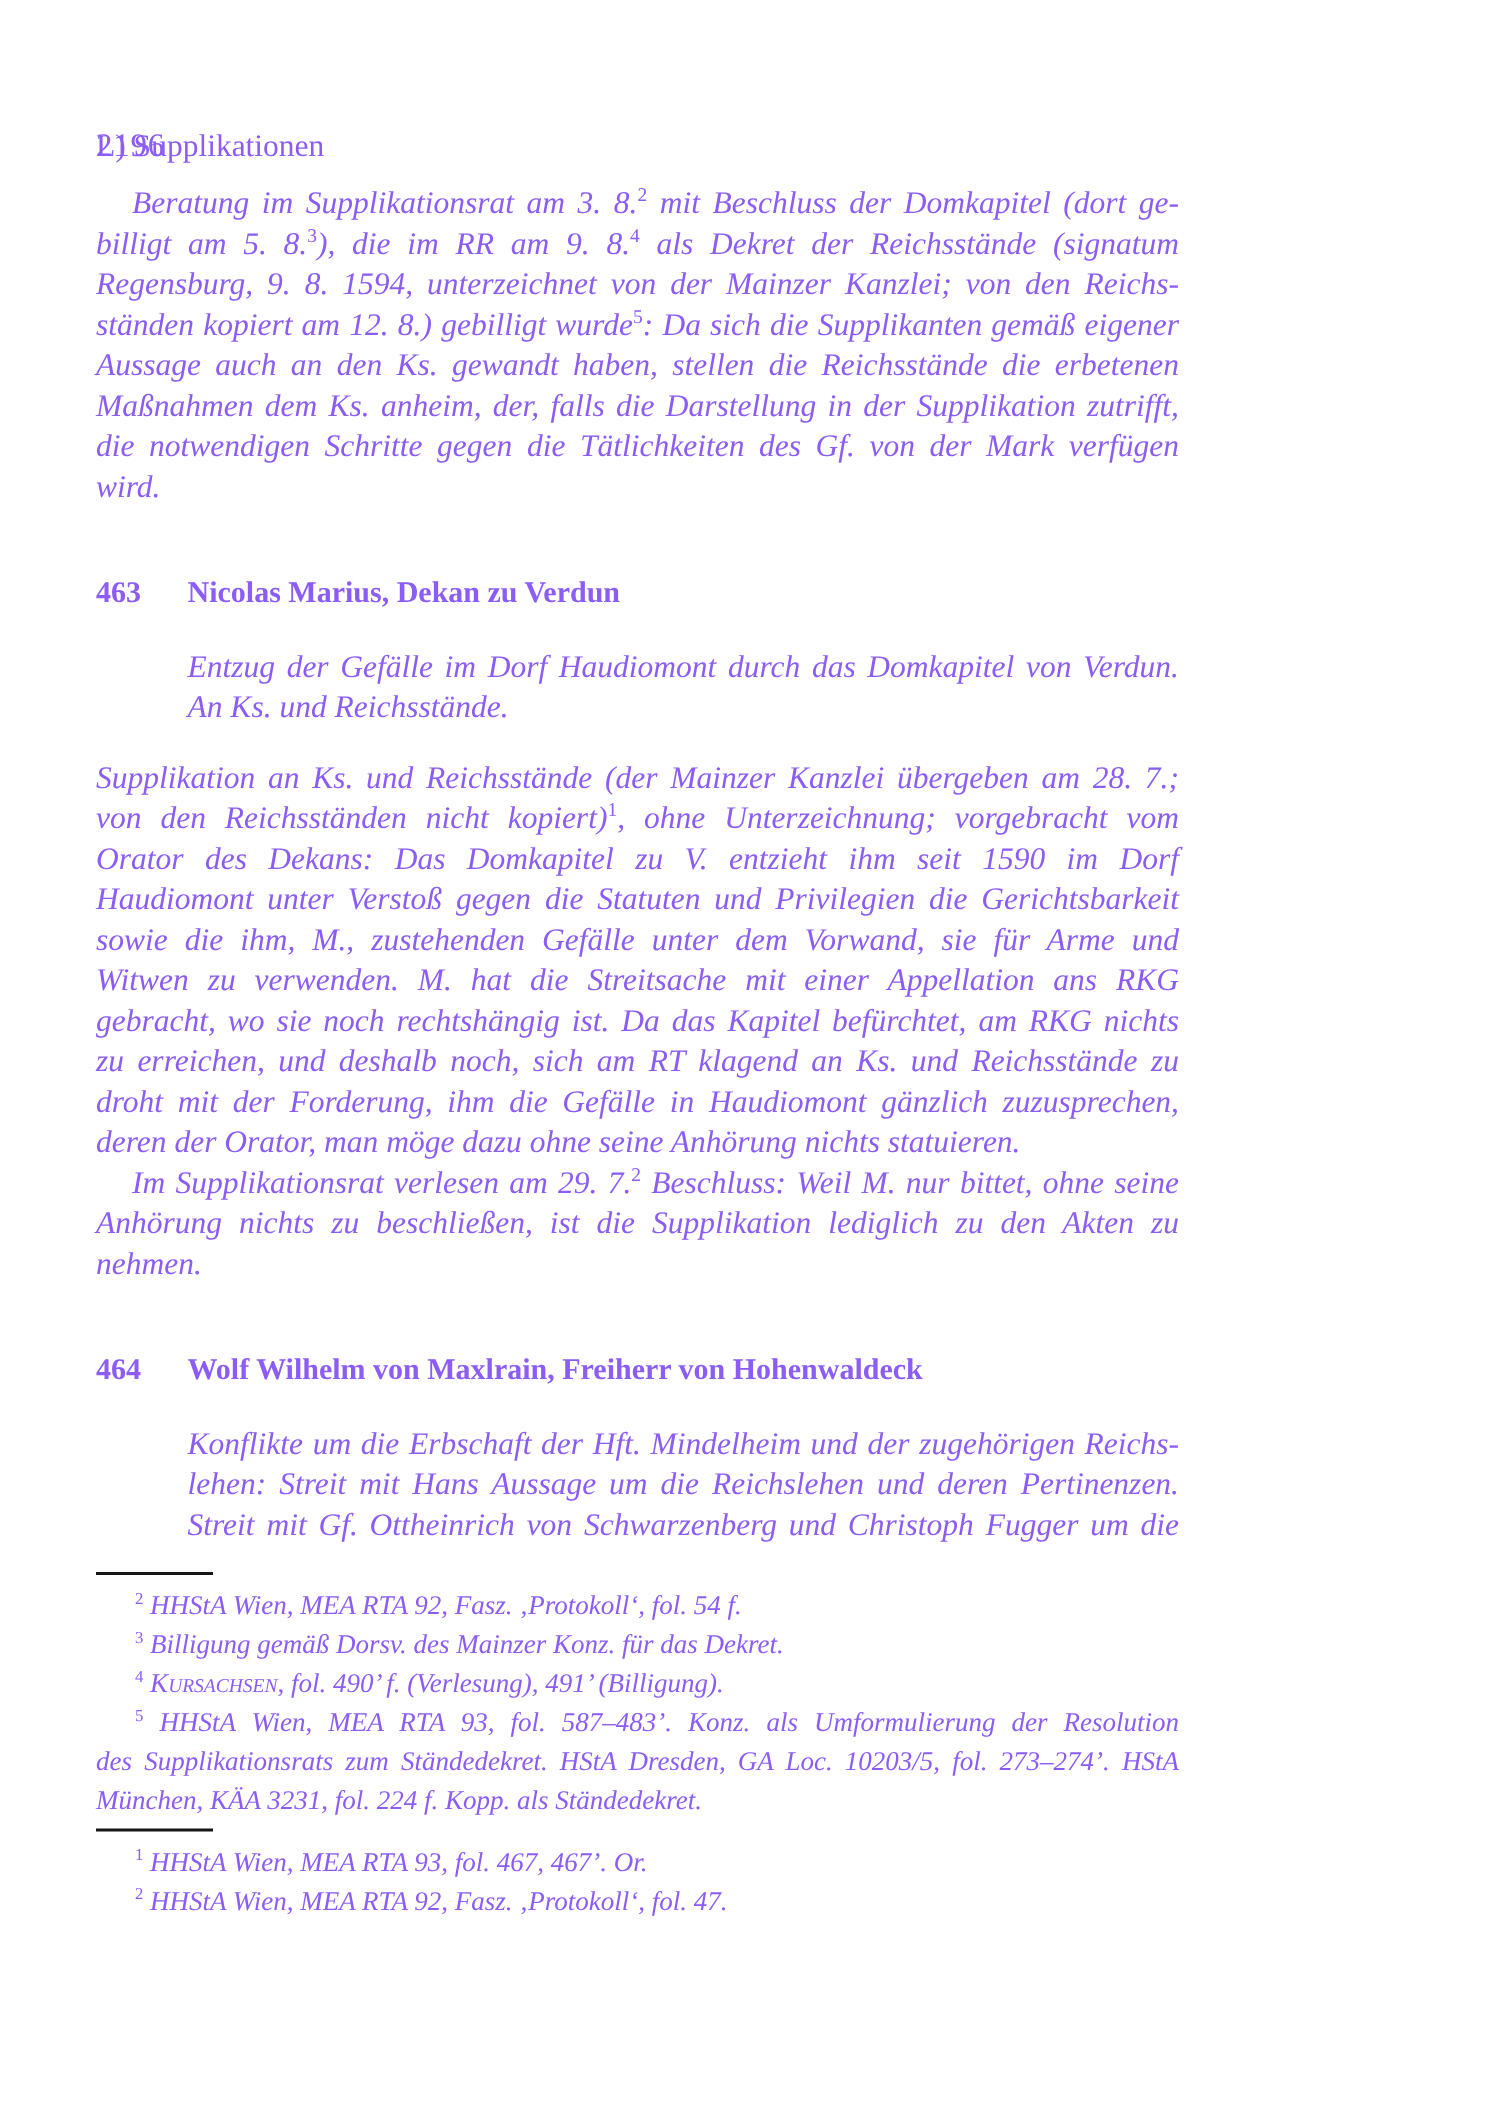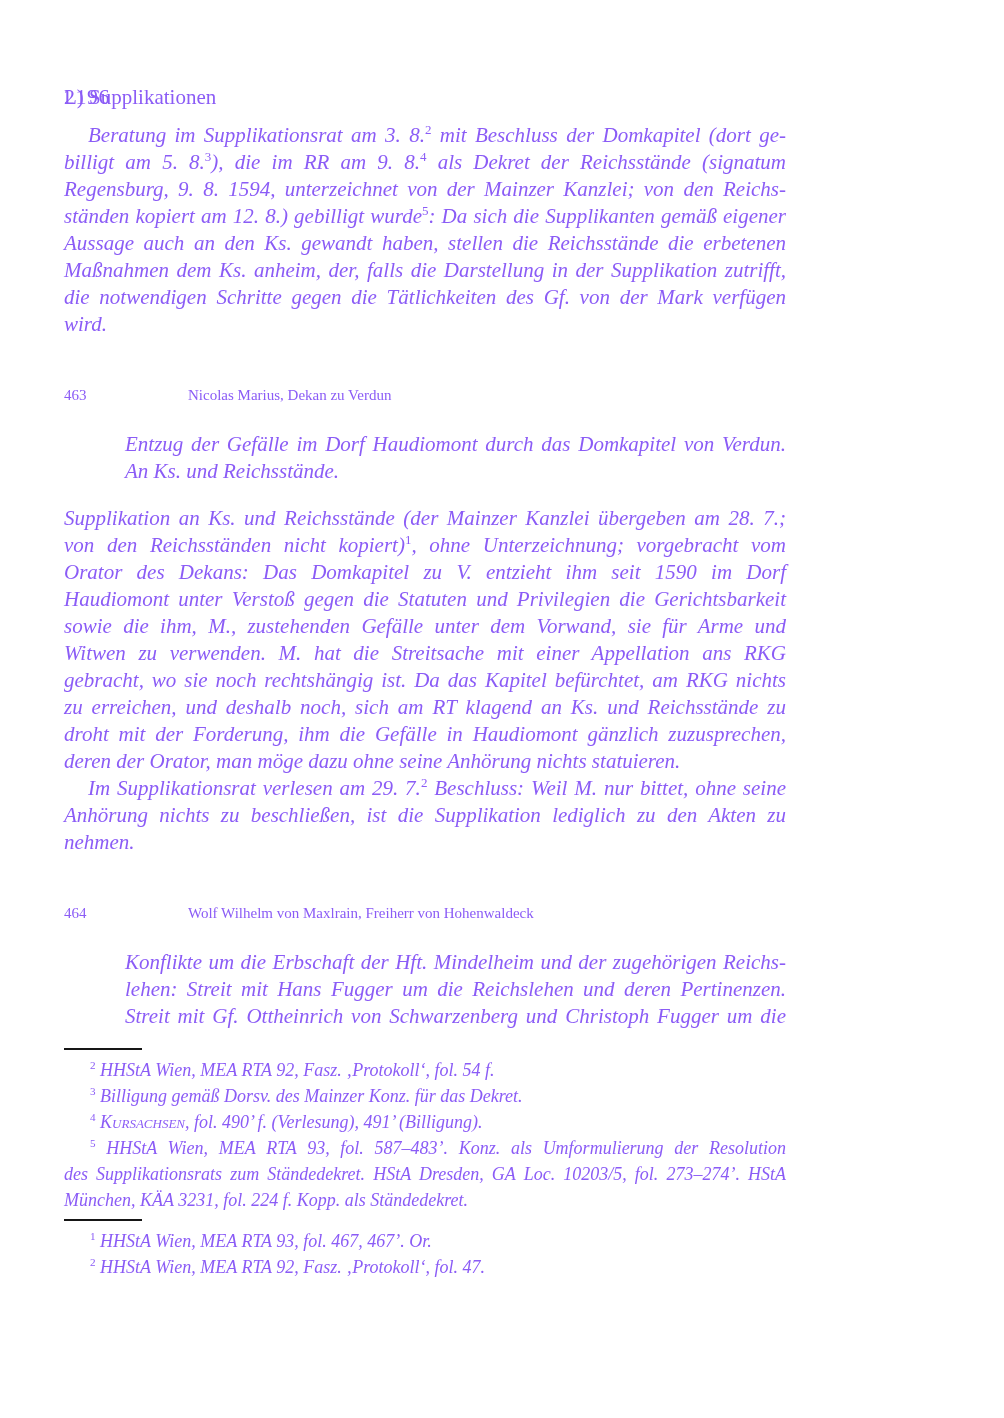--- a/index.html
+++ b/index.html
@@ -30,28 +30,27 @@
   .line.last { text-align-last: left; font-family: Liberation Serif, serif; }
   .para .line.indent { text-indent: 24px; }
 
   .sup { font-style: normal; font-size: 0.62em; vertical-align: super; line-height: 0; }
   .sc  { font-variant: small-caps; }
 
   
   .entry-heading {
     display: flex;
     font-style: normal;
-    font-weight: normal;
-    font-size: 15px;
+    font-weight: bold;
+    font-size: 20px;
     line-height: 26px;
     margin-top: 44px;
-    gap: 23px;
   }
   .entry-num { flex: 0 0 61px; }
-  .entry-title { flex: 1; margin-left: 40px; }
+  .entry-title { flex: 1; }
 
   .body-first { margin-top: 20px; }
   .body-follow { margin-top: 0; }
 
   
   .fn-block-1 { margin-top: 18px; }
   .fn-block-2 { margin-top: 6px; }
   .fn-rule { width: 78px; border-top: 2px solid #161616; margin-bottom: 7px; }
   .footnotes { font-size: 18px; line-height: 26px; }
   .footnotes .line.indent { text-indent: 26px; }
@@ -106,21 +105,21 @@
       <div class="line last"><span>nehmen.</span></div>
     </div>
 
   <div class="entry-heading">
     <span class="entry-num">464</span>
     <span class="entry-title">Wolf Wilhelm von Maxlrain, Freiherr von Hohenwaldeck</span>
   </div>
 
   <div class="summary">
       <div class="line"><span>Konflikte um die Erbschaft der Hft. Mindelheim und der zugehörigen Reichs-</span></div>
-      <div class="line"><span>lehen: Streit mit Hans Fugger um die Reichslehen und deren Pertinenzen.</span></div>
+      <div class="line"><span>lehen: Streit mit Hans Aussage um die Reichslehen und deren Pertinenzen.</span></div>
       <div class="line"><span>Streit mit Gf. Ottheinrich von Schwarzenberg und Christoph Fugger um die</span></div>
     </div>
 
   <div class="fn-block-1">
     <div class="fn-rule"></div>
     <div class="footnotes">
         <div class="line last indent"><span class="sup">2</span><span> HHStA Wien, MEA RTA 92, Fasz. ‚Protokoll‘, fol. 54 f.</span></div>
         <div class="line last indent"><span class="sup">3</span><span> Billigung gemäß Dorsv. des Mainzer Konz. für das Dekret.</span></div>
         <div class="line last indent"><span class="sup">4</span><span> </span><span class="sc">Kursachsen</span><span>, fol. 490’ f. (Verlesung), 491’ (Billigung).</span></div>
         <div class="line indent"><span class="sup">5</span><span> HHStA Wien, MEA RTA 93, fol. 587–483’. Konz. als Umformulierung der Resolution</span></div>

